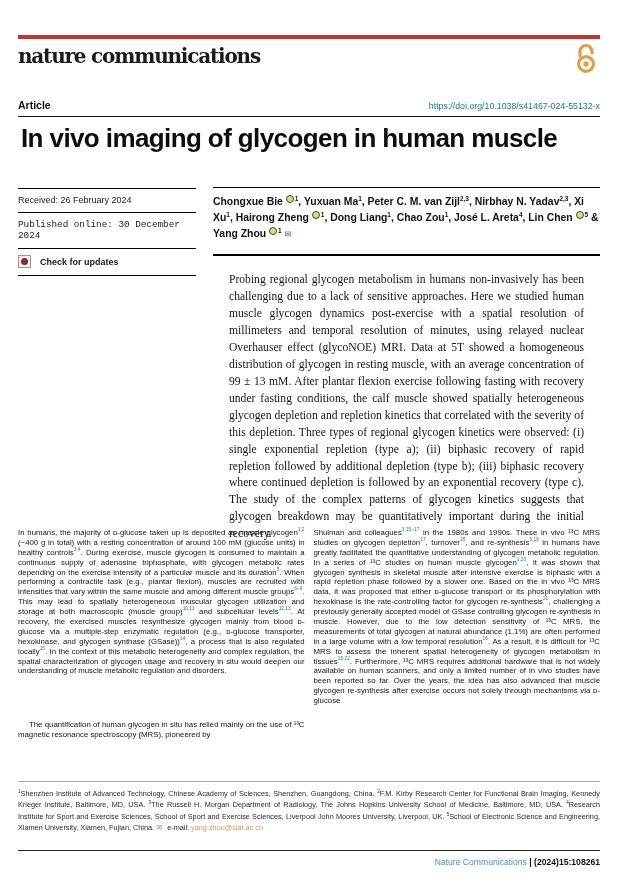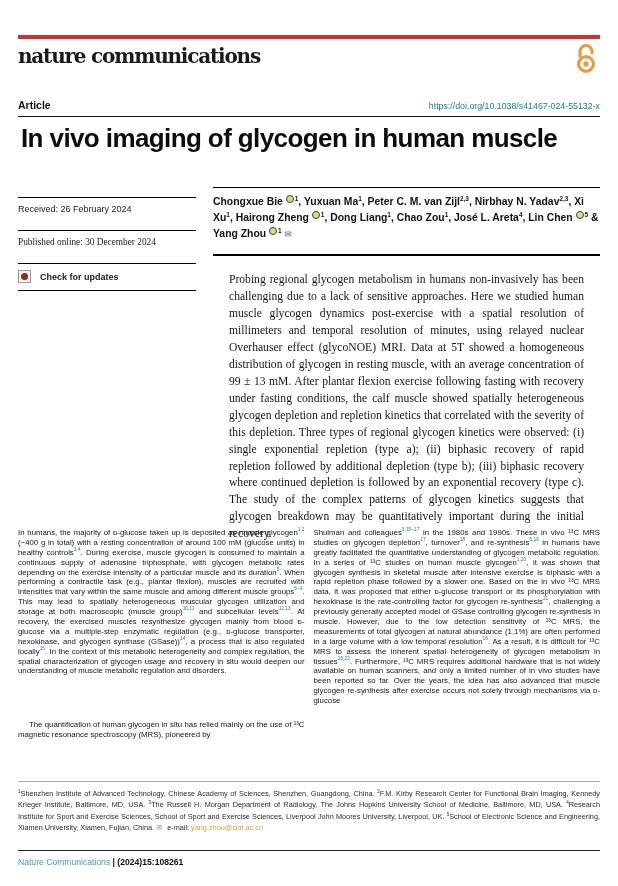--- a/index.html
+++ b/index.html
@@ -11,22 +11,22 @@
   .oa-icon{position:absolute;top:42px;right:19px;width:26px;height:32px;}
   .article-row{position:absolute;top:99px;left:18px;right:18px;display:flex;
         justify-content:space-between;align-items:flex-end;}
   .article-label{font-weight:700;font-size:10.5px;}
   .doi-link{font-size:8.8px;color:#17808f;text-decoration:none;}
   .title-rule{position:absolute;top:116px;left:18px;right:18px;border-top:1.5px solid #111;}
   h1.title{position:absolute;top:120px;left:18px;margin:3px;font-size:26px;font-weight:800;
         letter-spacing:-0.6px;white-space:nowrap;color:#0d0d0d;}
   
   .meta{position:absolute;top:188px;left:18px;width:178px;border-bottom:1.6px solid #000;}
-  .meta-row{border-top:1.6px solid #000;padding:6px 0 7px;font-size:9px;color:#222;margin-top:9px;}
-  .meta-row.serif{font-family:Liberation Serif, serif;font-size:9.3px;}
+  .meta-row{border-top:1.6px solid #000;padding:6px 0 7px;font-size:9px;color:#222;}
+  .meta-row.serif{font-family:Liberation Mono, monospace;font-size:9.3px;}
   .check-row{display:flex;align-items:center;gap:9px;font-weight:700;}
   .crossmark-icon{display:inline-block;width:11px;height:11px;border:1px solid #999;
         position:relative;background:#f4f1ee;flex:0 0 auto;}
   .crossmark-icon::after{content:"";position:absolute;left:1.5px;top:1.5px;width:7px;height:7px;
         border-radius:50%;background:#8e2b21;}
   
   .right-col{position:absolute;top:187px;left:213px;width:387px;border-top:1.6px solid #000;
         padding-top:6px;}
   .authors{margin:0 0 12px;font-size:10.4px;font-weight:700;line-height:1.55;color:#111;}
   .abs-rule{border-top:2.5px solid #000;margin:0 0 10px;}
@@ -47,21 +47,21 @@
   .email-icon{width:10px;font-size:8.5px;color:#8a97a3;vertical-align:0;}
   .email-icon::before{content:"✉";}
   
   .footnotes{position:absolute;top:781px;left:18px;width:582px;margin:0;border-top:0.7px solid #aaa;
         padding-top:6px;font-size:7.3px;line-height:1.55;text-align:justify;color:#2a2a2a;}
   .footnotes .link{color:#d99a4e;text-decoration:none;}
   .footnotes .email-icon{font-size:7.5px;margin-right:1px;}
   
   .footer-rule{position:absolute;top:850px;left:18px;right:18px;border-top:1.3px solid #222;}
   .footer-row{position:absolute;top:857px;left:18px;right:18px;display:flex;
-        justify-content:flex-start;font-size:8.6px;align-items:baseline;}
+        justify-content:flex-end;font-size:8.6px;align-items:baseline;}
   .footer-journal{color:#4a97a5;text-decoration:none;}
   .footer-cite{font-weight:700;color:#111;}
   .page-number{font-weight:700;color:#111;}
   a{cursor:pointer;}
 </style>
 </head>
 <body>
 
 <div class="page">
 

